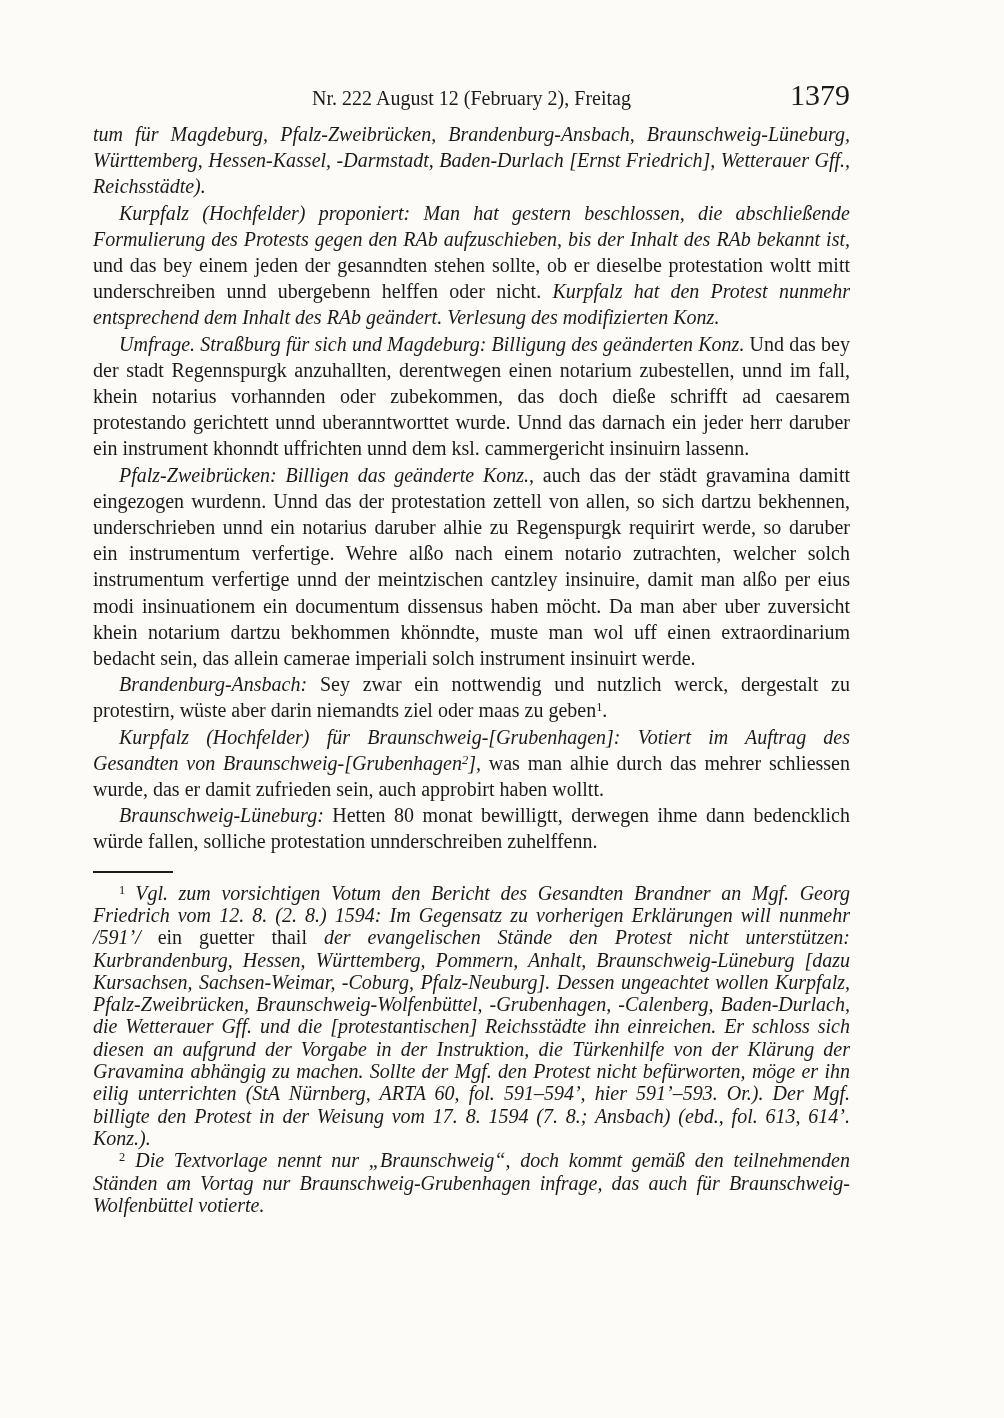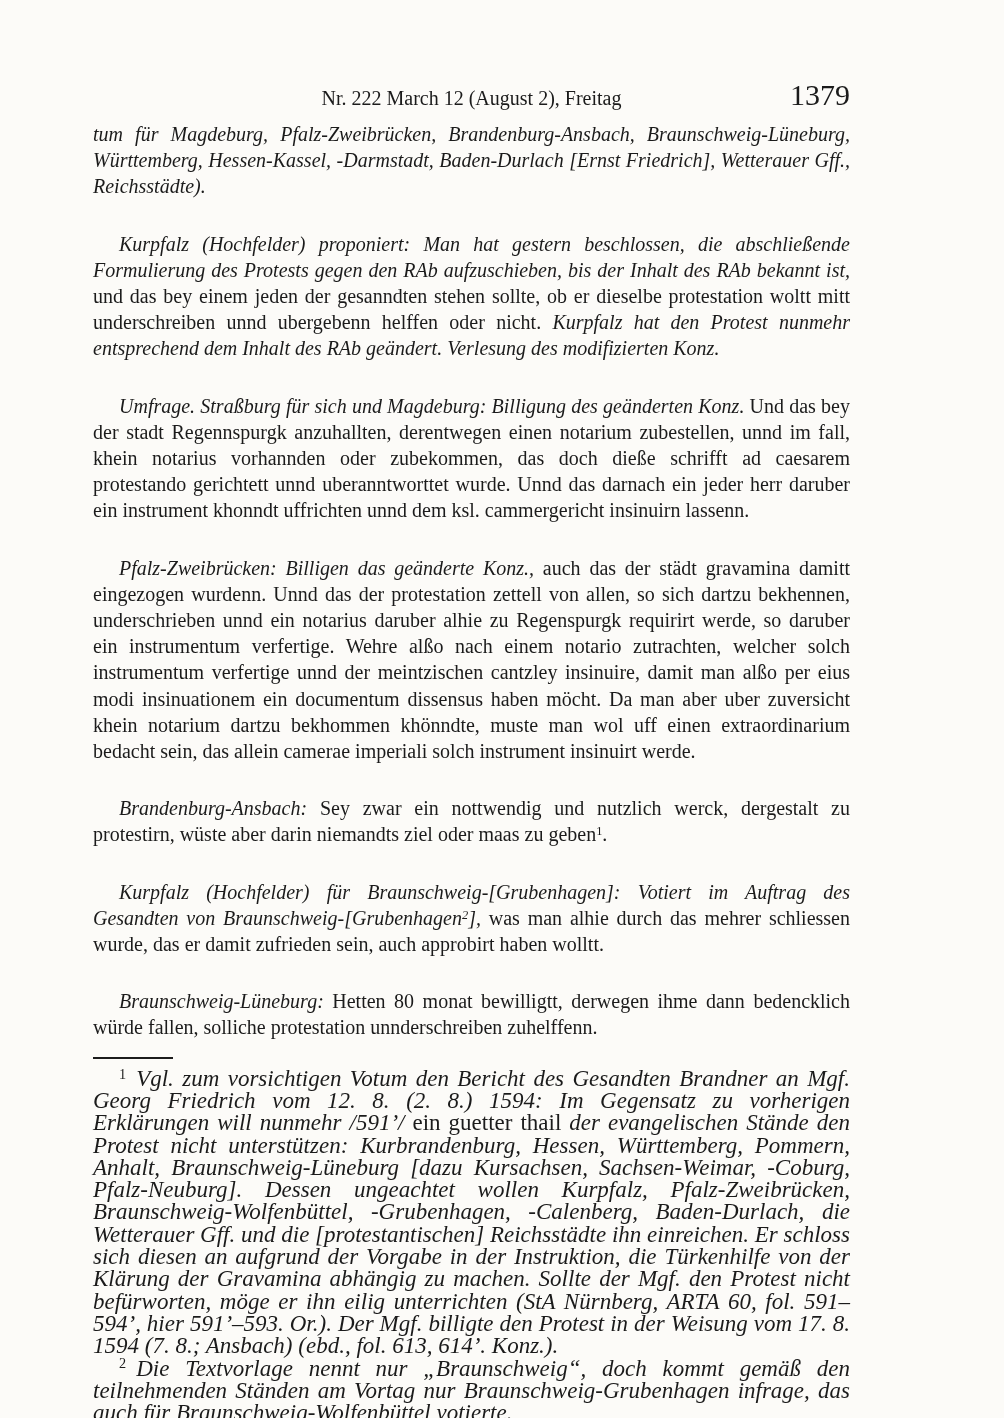--- a/index.html
+++ b/index.html
@@ -46,25 +46,24 @@
     line-height: 26.2px;
     text-align: justify;
     text-justify: inter-word;
     hyphens: auto;
   }
   .body-text p {
     margin: 0;
   }
   .body-text p.indent {
     text-indent: 26px;
-    margin-top: 31px;
   }
   .footnotes {
     margin-top: 16px;
-    font-size: 23px;
+    font-size: 20px;
     line-height: 22.3px;
     text-align: justify;
     text-justify: inter-word;
     hyphens: auto;
   }
   .footnote-separator {
     width: 80px;
     height: 0;
     border-top: 2px solid #1c1c1c;
     margin-bottom: 9px;
@@ -86,21 +85,21 @@
   sup.i { font-style: italic; }
   sup.fn-marker { margin-right: 10px; }
 </style>
 </head>
 <body>
 
 <div class="page">
   <div class="content">
 
     <div class="running-head">
-      <span class="running-title">Nr. 222 March 12 (August 2), Freitag</span>
+      <span class="running-title">Nr. 222 August 12 (February 2), Freitag</span>
       <span class="page-number">1379</span>
     </div>
 
     <div class="body-text">
         <p><span class="i">tum für Magdeburg, Pfalz-Zweibrücken, Brandenburg-Ansbach, Braunschweig-Lüneburg, Württemberg, Hessen-Kassel, -Darmstadt, Baden-Durlach [Ernst Friedrich], Wetterauer Gff., Reichsstädte).</span></p>
         <p class="indent"><span class="i">Kurpfalz (Hochfelder) proponiert: Man hat gestern beschlossen, die abschließende Formulierung des Protests gegen den RAb aufzuschieben, bis der Inhalt des RAb bekannt ist,</span><span class="r"> und das bey einem jeden der gesanndten stehen sollte, ob er dieselbe protestation woltt mitt underschreiben unnd ubergebenn helffen oder nicht. </span><span class="i">Kurpfalz hat den Protest nunmehr entsprechend dem Inhalt des RAb geändert. Verlesung des modifizierten Konz.</span></p>
         <p class="indent"><span class="i">Umfrage. Straßburg für sich und Magdeburg: Billigung des geänderten Konz.</span><span class="r"> Und das bey der stadt Regennspurgk anzuhallten, derentwegen einen notarium zubestellen, unnd im fall, khein notarius vorhannden oder zubekommen, das doch dieße schrifft ad caesarem protestando gerichtett unnd uberanntworttet wurde. Unnd das darnach ein jeder herr daruber ein instrument khonndt uffrichten unnd dem ksl. cammergericht insinuirn lassenn.</span></p>
         <p class="indent"><span class="i">Pfalz-Zweibrücken: Billigen das geänderte Konz.,</span><span class="r"> auch das der städt gravamina damitt eingezogen wurdenn. Unnd das der protestation zettell von allen, so sich dartzu bekhennen, underschrieben unnd ein notarius daruber alhie zu Regenspurgk requirirt werde, so daruber ein instrumentum verfertige. Wehre alßo nach einem notario zutrachten, welcher solch instrumentum verfertige unnd der meintzischen cantzley insinuire, damit man alßo per eius modi insinuationem ein documentum dissensus haben möcht. Da man aber uber zuversicht khein notarium dartzu bekhommen khönndte, muste man wol uff einen extraordinarium bedacht sein, das allein camerae imperiali solch instrument insinuirt werde.</span></p>
         <p class="indent"><span class="i">Brandenburg-Ansbach:</span><span class="r"> Sey zwar ein nottwendig und nutzlich werck, dergestalt zu protestirn, wüste aber darin niemandts ziel oder maas zu geben</span><sup>1</sup><span class="r">.</span></p>
         <p class="indent"><span class="i">Kurpfalz (Hochfelder) für Braunschweig-[Grubenhagen]: Votiert im Auftrag des Gesandten von Braunschweig-[Grubenhagen</span><sup class="i">2</sup><span class="i">],</span><span class="r"> was man alhie durch das mehrer schliessen wurde, das er damit zufrieden sein, auch approbirt haben wolltt.</span></p>

